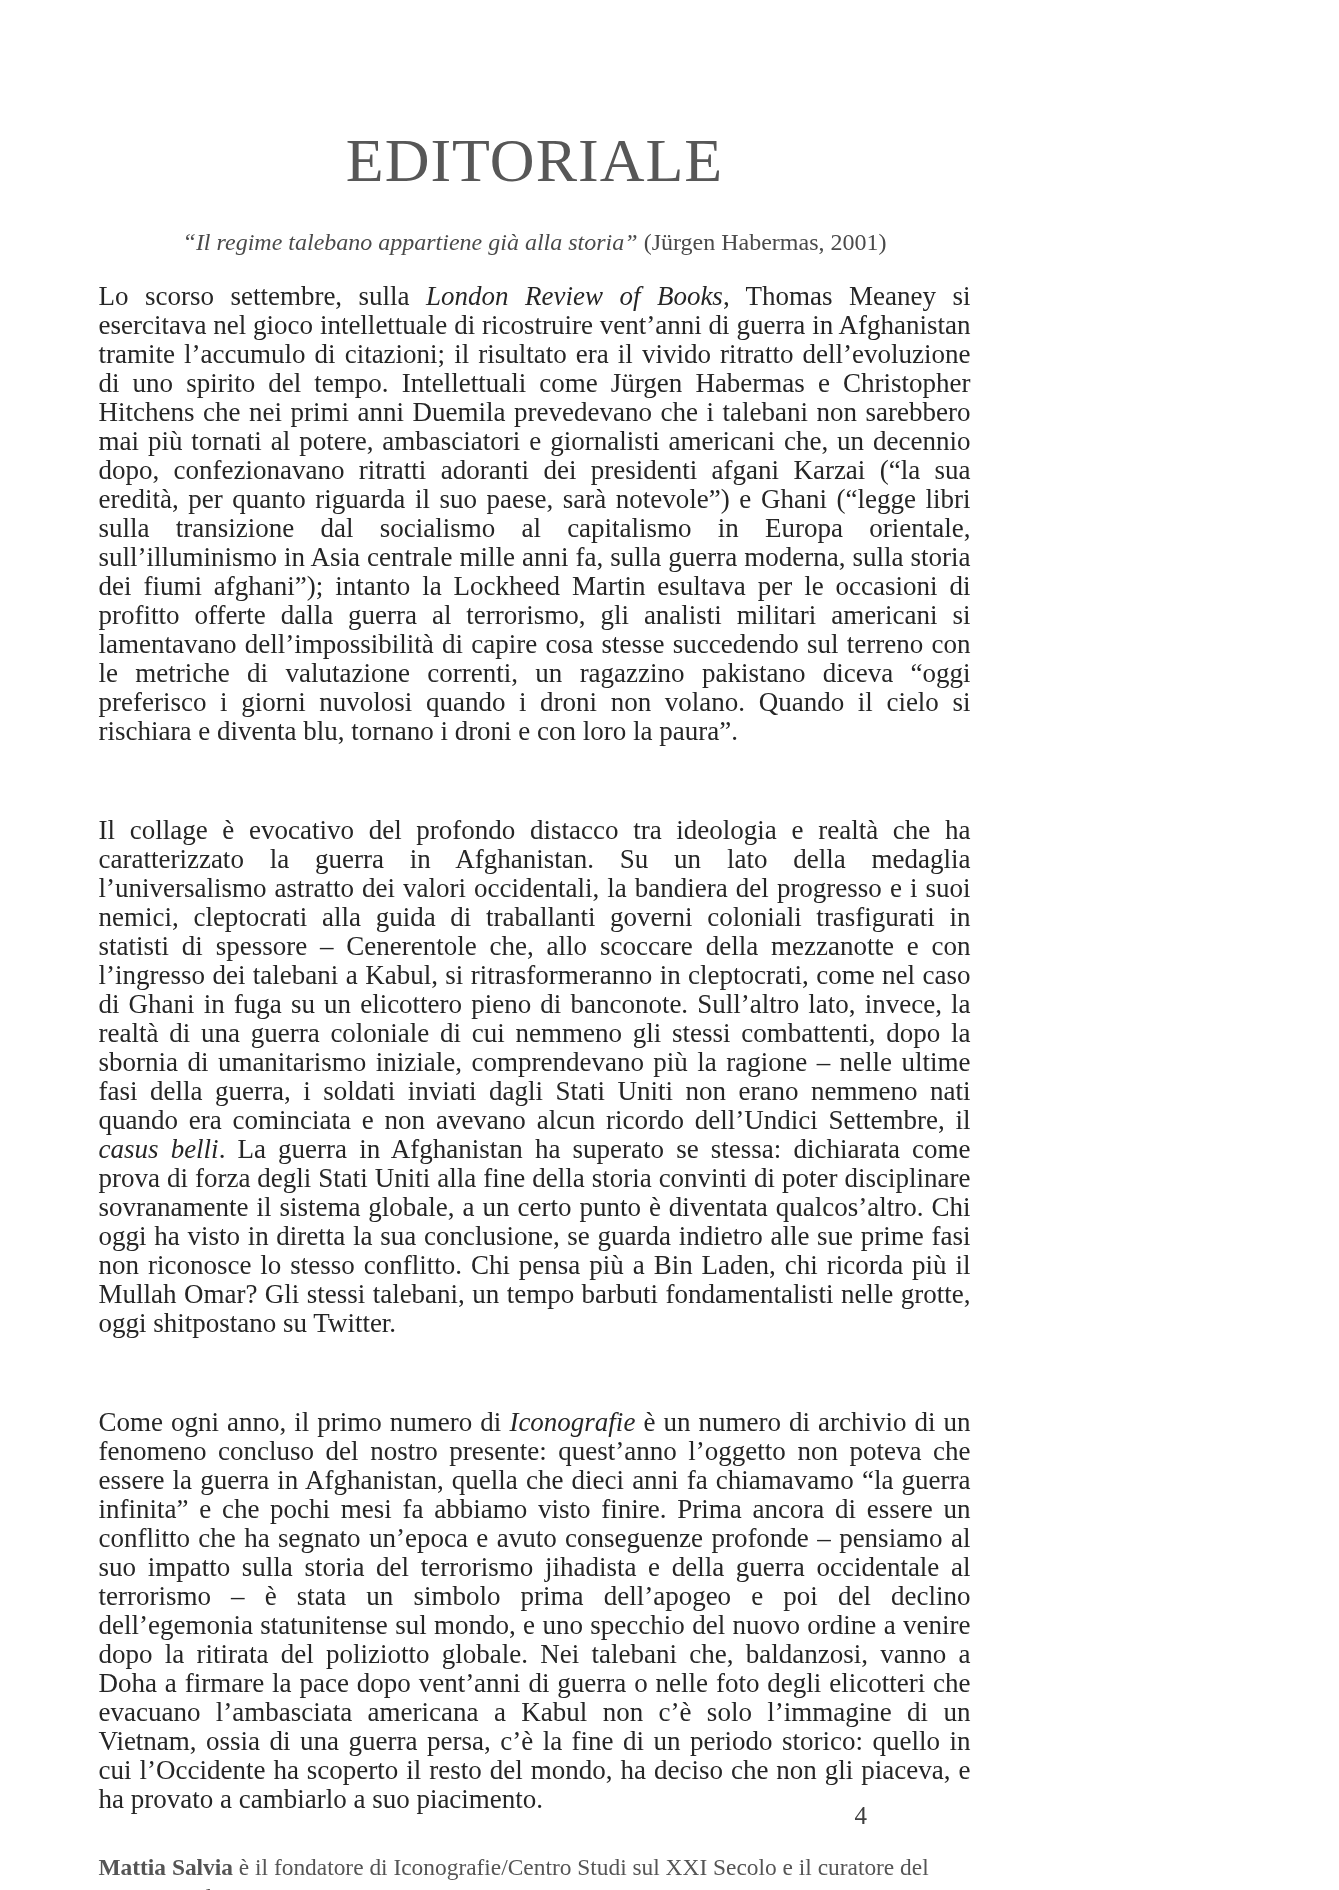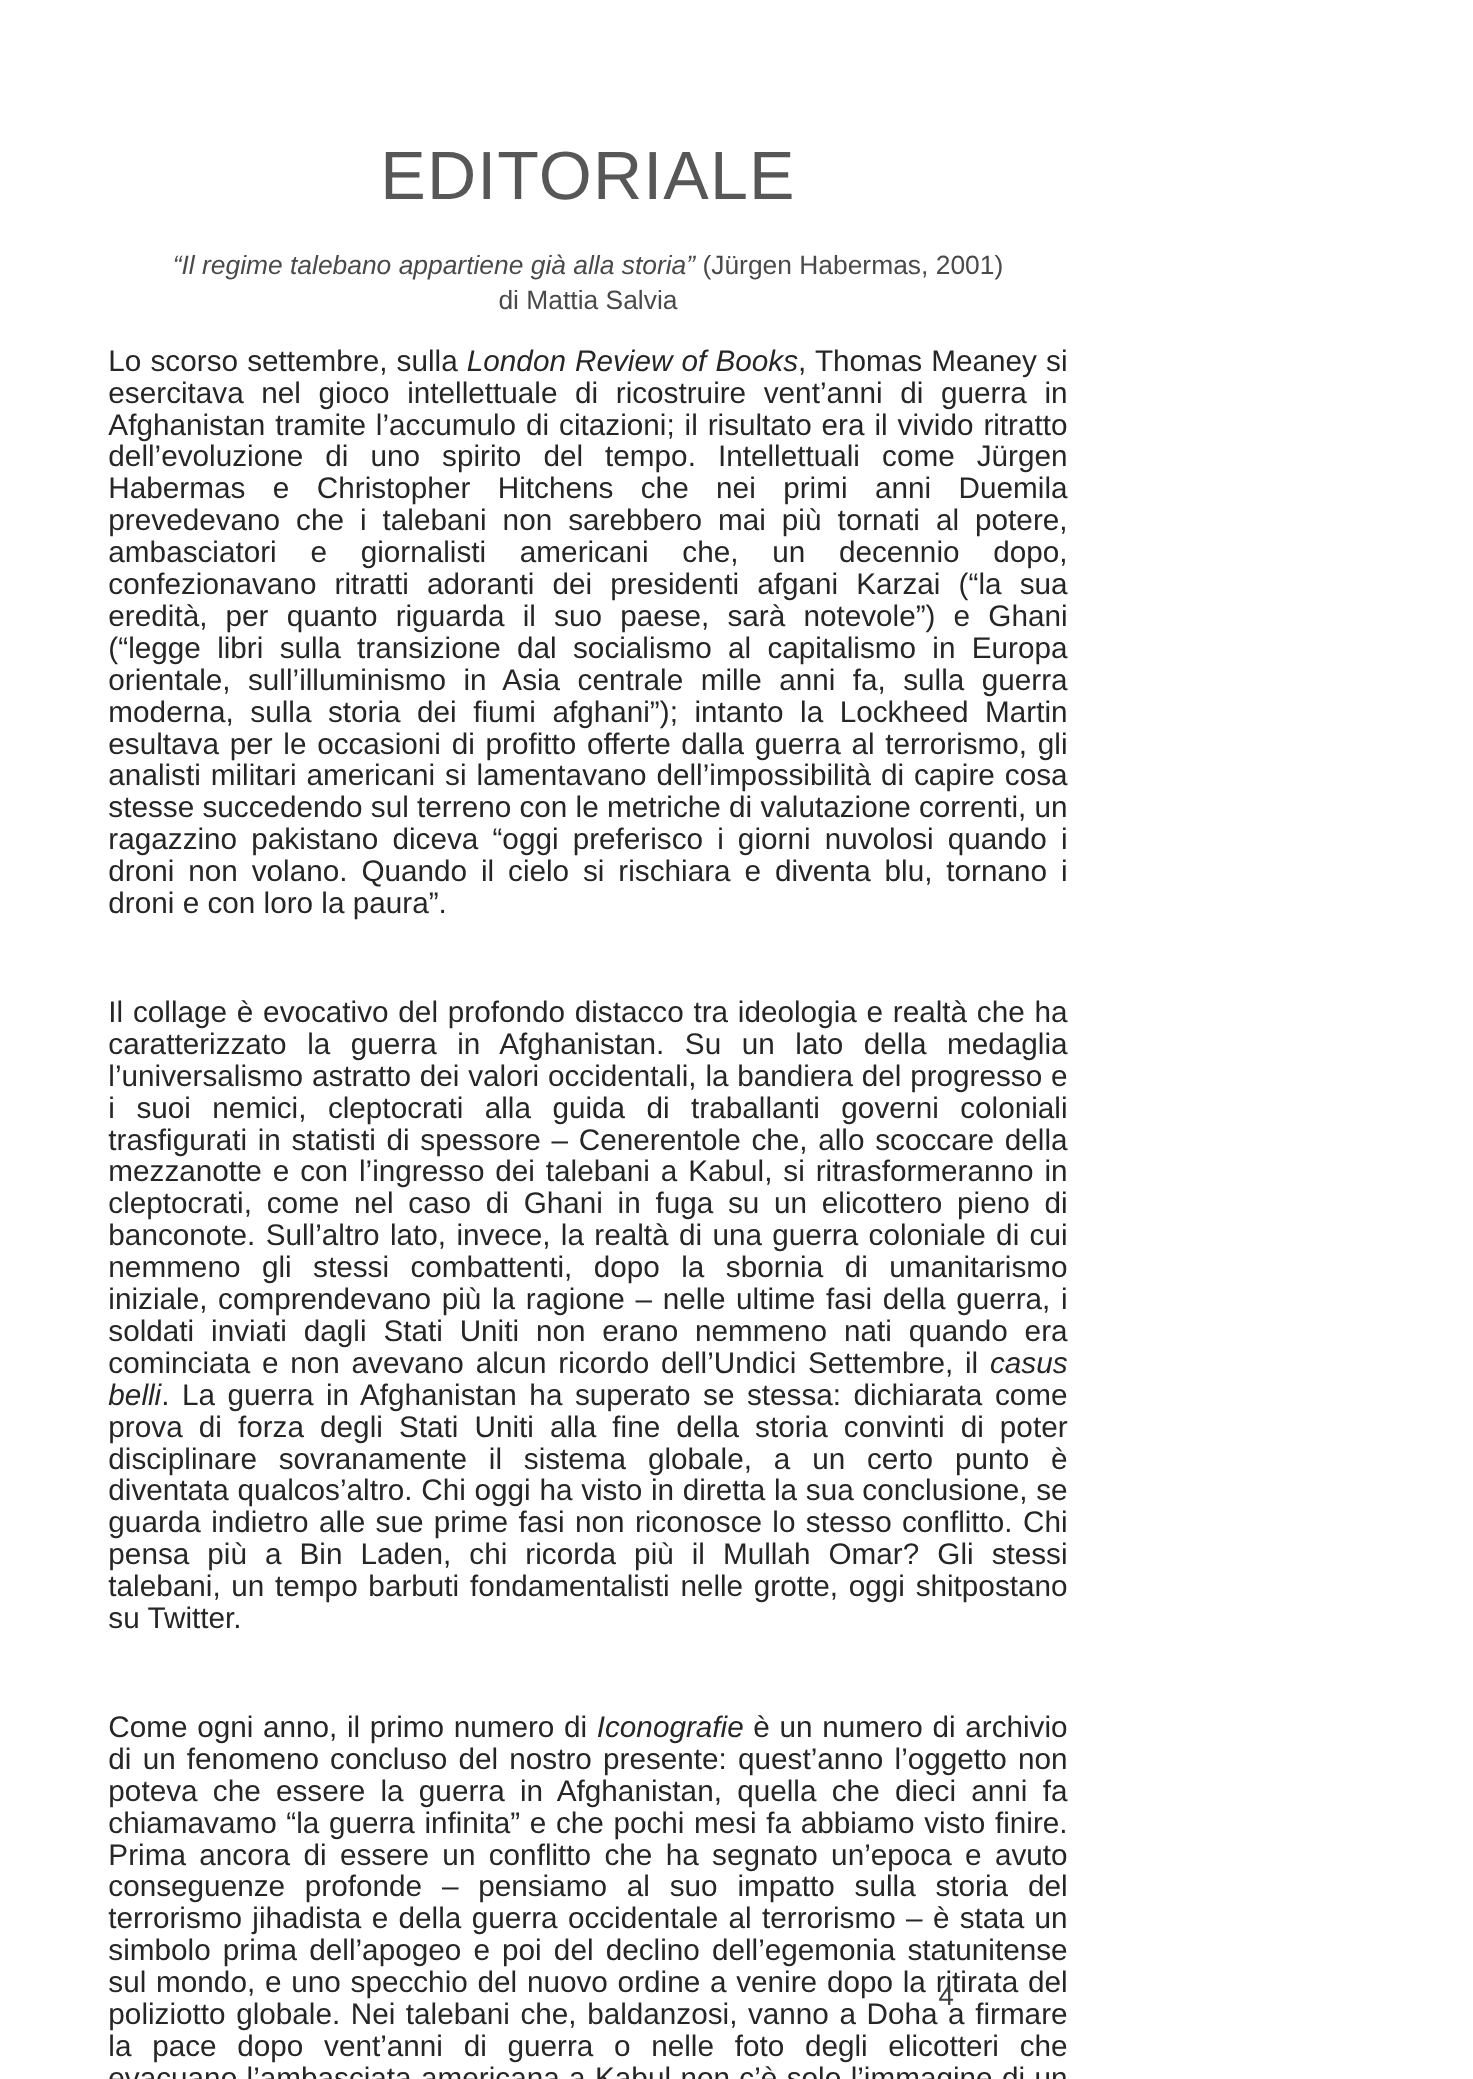--- a/index.html
+++ b/index.html
@@ -10,21 +10,21 @@
     --c-author_note: #555555;
     --c-page_number: #3f3f3f;
   }
   * { box-sizing: border-box; }
   html, body { margin: 0; padding: 0; background: #ffffff; }
   .page {
     position: relative;
     width: 1069px;
     height: 1890px;
     background: var(--c-background, #ffffff);
-    font-family: Liberation Sans, sans-serif;
+    font-family: Liberation Serif, serif;
     overflow: hidden;
   }
   .title {
     margin: 128px 0 0 0;
     text-align: center;
     font-size: 62px;
     line-height: 1.05;
     font-weight: 400;
     letter-spacing: 1px;
     color: var(--c-title, #575757);
@@ -73,21 +73,20 @@
 </style>
 </head>
 <body>
 
 <div class="page">
 
   <h1 class="title">EDITORIALE</h1>
 
   <div class="subtitle"><span class="seg-i">“Il regime talebano appartiene già alla storia”</span><span class="seg-n"> (Jürgen Habermas, 2001)</span></div>
 
-  <div class="byline">di Mattia Salvia</div>
 
   <div class="content">
     <p><span class="seg-n">Lo scorso settembre, sulla </span><span class="seg-i">London Review of Books</span><span class="seg-n">, Thomas Meaney si esercitava nel gioco intellettuale di ricostruire vent’anni di guerra in Afghanistan tramite l’accumulo di citazioni; il risultato era il vivido ritratto dell’evoluzione di uno spirito del tempo. Intellettuali come Jürgen Habermas e Christopher Hitchens che nei primi anni Duemila prevedevano che i talebani non sarebbero mai più tornati al potere, ambasciatori e giornalisti americani che, un decennio dopo, confezionavano ritratti adoranti dei presidenti afgani Karzai (“la sua eredità, per quanto riguarda il suo paese, sarà notevole”) e Ghani (“legge libri sulla transizione dal socialismo al capitalismo in Europa orientale, sull’illuminismo in Asia centrale mille anni fa, sulla guerra moderna, sulla storia dei fiumi afghani”); intanto la Lockheed Martin esultava per le occasioni di profitto offerte dalla guerra al terrorismo, gli analisti militari americani si lamentavano dell’impossibilità di capire cosa stesse succedendo sul terreno con le metriche di valutazione correnti, un ragazzino pakistano diceva “oggi preferisco i giorni nuvolosi quando i droni non volano. Quando il cielo si rischiara e diventa blu, tornano i droni e con loro la paura”.</span></p>
     <p><span class="seg-n">Il collage è evocativo del profondo distacco tra ideologia e realtà che ha caratterizzato la guerra in Afghanistan. Su un lato della medaglia l’universalismo astratto dei valori occidentali, la bandiera del progresso e i suoi nemici, cleptocrati alla guida di traballanti governi coloniali trasfigurati in statisti di spessore – Cenerentole che, allo scoccare della mezzanotte e con l’ingresso dei talebani a Kabul, si ritrasformeranno in cleptocrati, come nel caso di Ghani in fuga su un elicottero pieno di banconote. Sull’altro lato, invece, la realtà di una guerra coloniale di cui nemmeno gli stessi combattenti, dopo la sbornia di umanitarismo iniziale, comprendevano più la ragione – nelle ultime fasi della guerra, i soldati inviati dagli Stati Uniti non erano nemmeno nati quando era cominciata e non avevano alcun ricordo dell’Undici Settembre, il </span><span class="seg-i">casus belli</span><span class="seg-n">. La guerra in Afghanistan ha superato se stessa: dichiarata come prova di forza degli Stati Uniti alla fine della storia convinti di poter disciplinare sovranamente il sistema globale, a un certo punto è diventata qualcos’altro. Chi oggi ha visto in diretta la sua conclusione, se guarda indietro alle sue prime fasi non riconosce lo stesso conflitto. Chi pensa più a Bin Laden, chi ricorda più il Mullah Omar? Gli stessi talebani, un tempo barbuti fondamentalisti nelle grotte, oggi shitpostano su Twitter.</span></p>
     <p><span class="seg-n">Come ogni anno, il primo numero di </span><span class="seg-i">Iconografie</span><span class="seg-n"> è un numero di archivio di un fenomeno concluso del nostro presente: quest’anno l’oggetto non poteva che essere la guerra in Afghanistan, quella che dieci anni fa chiamavamo “la guerra infinita” e che pochi mesi fa abbiamo visto finire. Prima ancora di essere un conflitto che ha segnato un’epoca e avuto conseguenze profonde – pensiamo al suo impatto sulla storia del terrorismo jihadista e della guerra occidentale al terrorismo – è stata un simbolo prima dell’apogeo e poi del declino dell’egemonia statunitense sul mondo, e uno specchio del nuovo ordine a venire dopo la ritirata del poliziotto globale. Nei talebani che, baldanzosi, vanno a Doha a firmare la pace dopo vent’anni di guerra o nelle foto degli elicotteri che evacuano l’ambasciata americana a Kabul non c’è solo l’immagine di un Vietnam, ossia di una guerra persa, c’è la fine di un periodo storico: quello in cui l’Occidente ha scoperto il resto del mondo, ha deciso che non gli piaceva, e ha provato a cambiarlo a suo piacimento.</span></p>
   </div>
 
   <div class="author-note"><span class="seg-b">Mattia Salvia</span><span class="seg-n"> è il fondatore di Iconografie/Centro Studi sul XXI Secolo e il curatore del presente volume.</span></div>
 
   <div class="page-number">4</div>

